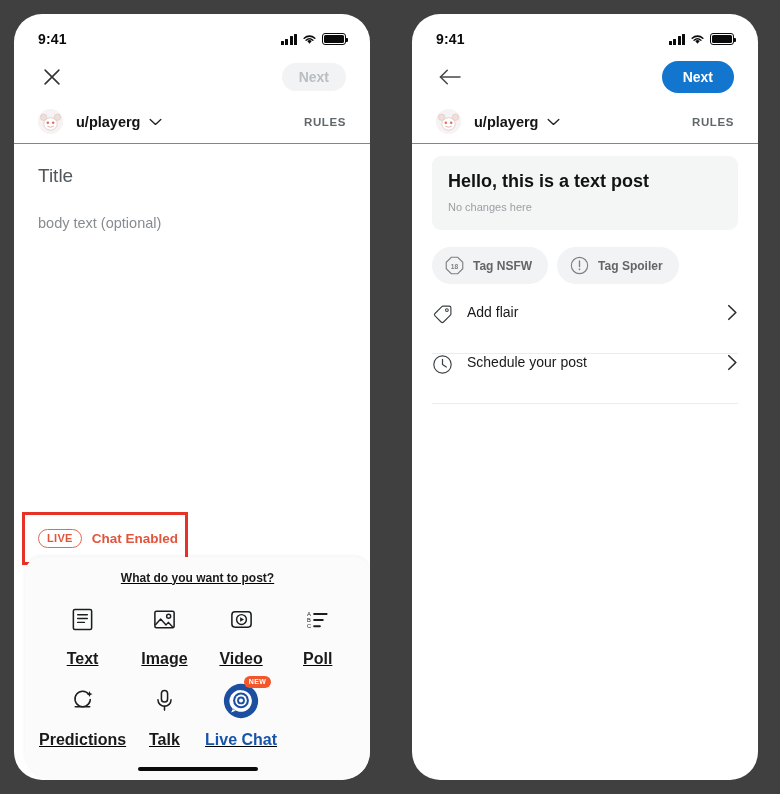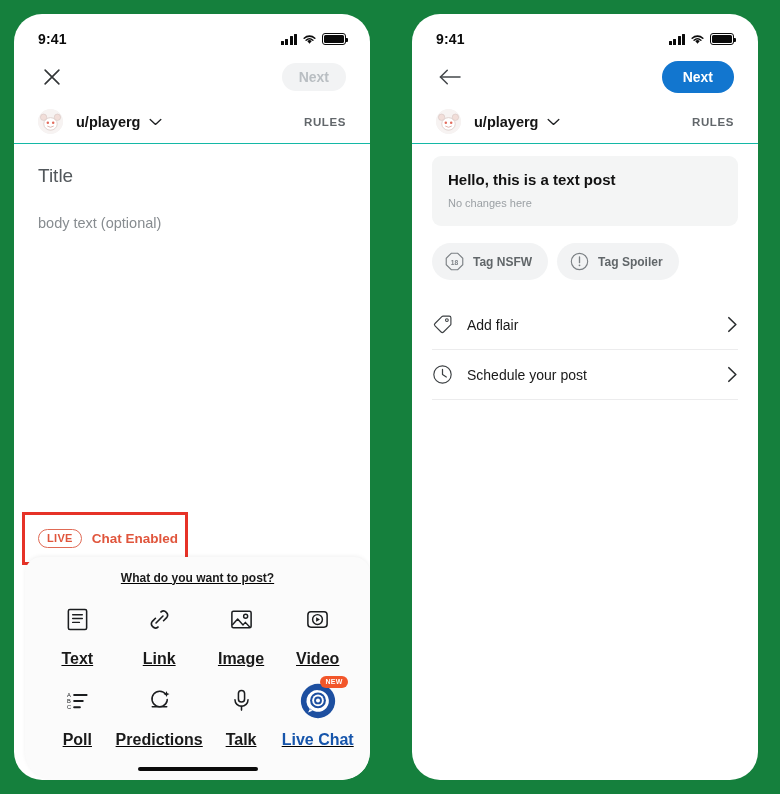--- a/index.html
+++ b/index.html
@@ -5,21 +5,21 @@
   * { box-sizing: border-box; margin: 0; padding: 0; }
   html, body {
     width: 780px; height: 794px;
     background: #000000;
     font-family: "Liberation Sans", sans-serif;
     overflow: hidden;
   }
   .canvas {
     position: relative;
     width: 780px; height: 794px;
-    background: #15803d;
+    background: #404040;
   }
 
   
   .phone {
     position: absolute;
     background: #ffffff;
     border-radius: 28px;
     overflow: hidden;
   }
   .phone-left  { left: 14px;  top: 14px;  width: 356px; height: 766px; }
@@ -228,21 +228,21 @@
   }
 
   
   .r-body { padding: 12px 20px 0 20px; }
   .post-card {
     background: #f4f5f5;
     border-radius: 9px;
     padding: 15px 16px 17px 16px;
   }
   .post-title {
-    font-size: 15px;
+    font-size: 18px;
     font-weight: bold;
     color: #121212;
   }
   .post-sub {
     font-size: 11px;
     color: #9ba0a4;
     padding-top: 9px;
   }
   .chips {
     display: flex;
@@ -256,21 +256,21 @@
     padding: 9px 16px 9px 13px;
   }
   .chip-label {
     font-size: 12px;
     font-weight: bold;
     color: #616669;
   }
   .rows { padding-top: 20px; }
   .srow {
     display: flex;
-    align-items: center;
+    align-items: flex-start;
     height: 50px;
     border-bottom: 1px solid #ececed;
   }
   .srow-label {
     margin-left: 14px;
     font-size: 14px;
     color: #191919;
   }
   .srow-chev { margin-left: auto; }
 
@@ -350,30 +350,20 @@
         <div class="cell">
           <div class="cell-ico">
             <svg width="25" height="25" viewBox="0 0 26 26">
               <rect x="3.5" y="2.5" width="19" height="21" rx="1.6" stroke="#1b1d1f" stroke-width="1.6" fill="none"></rect>
               <path d="M8 8h10M8 12h10M8 16h7" stroke="#1b1d1f" stroke-width="1.5" stroke-linecap="round"></path>
             </svg>
           </div>
           <div class="cell-label">Text</div>
         </div>
 
-        <div class="cell">
-          <div class="cell-ico">
-            <svg width="25" height="25" viewBox="0 0 26 26">
-              <path d="M14.5 5.2a4.2 4.2 0 0 1 5.9 5.9l-3.2 3.2" stroke="#1b1d1f" stroke-width="1.7" fill="none" stroke-linecap="round"></path>
-              <path d="M11.5 20.8a4.2 4.2 0 0 1-5.9-5.9l3.2-3.2" stroke="#1b1d1f" stroke-width="1.7" fill="none" stroke-linecap="round"></path>
-              <path d="M9.4 16.6l7.2-7.2" stroke="#1b1d1f" stroke-width="1.7" stroke-linecap="round"></path>
-            </svg>
-          </div>
-          <div class="cell-label">Link</div>
-        </div>
 
         <div class="cell">
           <div class="cell-ico">
             <svg width="25" height="25" viewBox="0 0 26 26">
               <rect x="3" y="4.5" width="20" height="17" rx="1.6" stroke="#1b1d1f" stroke-width="1.6" fill="none"></rect>
               <circle cx="17.3" cy="9.6" r="2.1" stroke="#1b1d1f" stroke-width="1.5" fill="none"></circle>
               <path d="M3.4 18.6l5.6-6 5.6 6 2.4-2.6 5 5.4" stroke="#1b1d1f" stroke-width="1.5" fill="none" stroke-linejoin="round"></path>
             </svg>
           </div>
           <div class="cell-label">Image</div>

